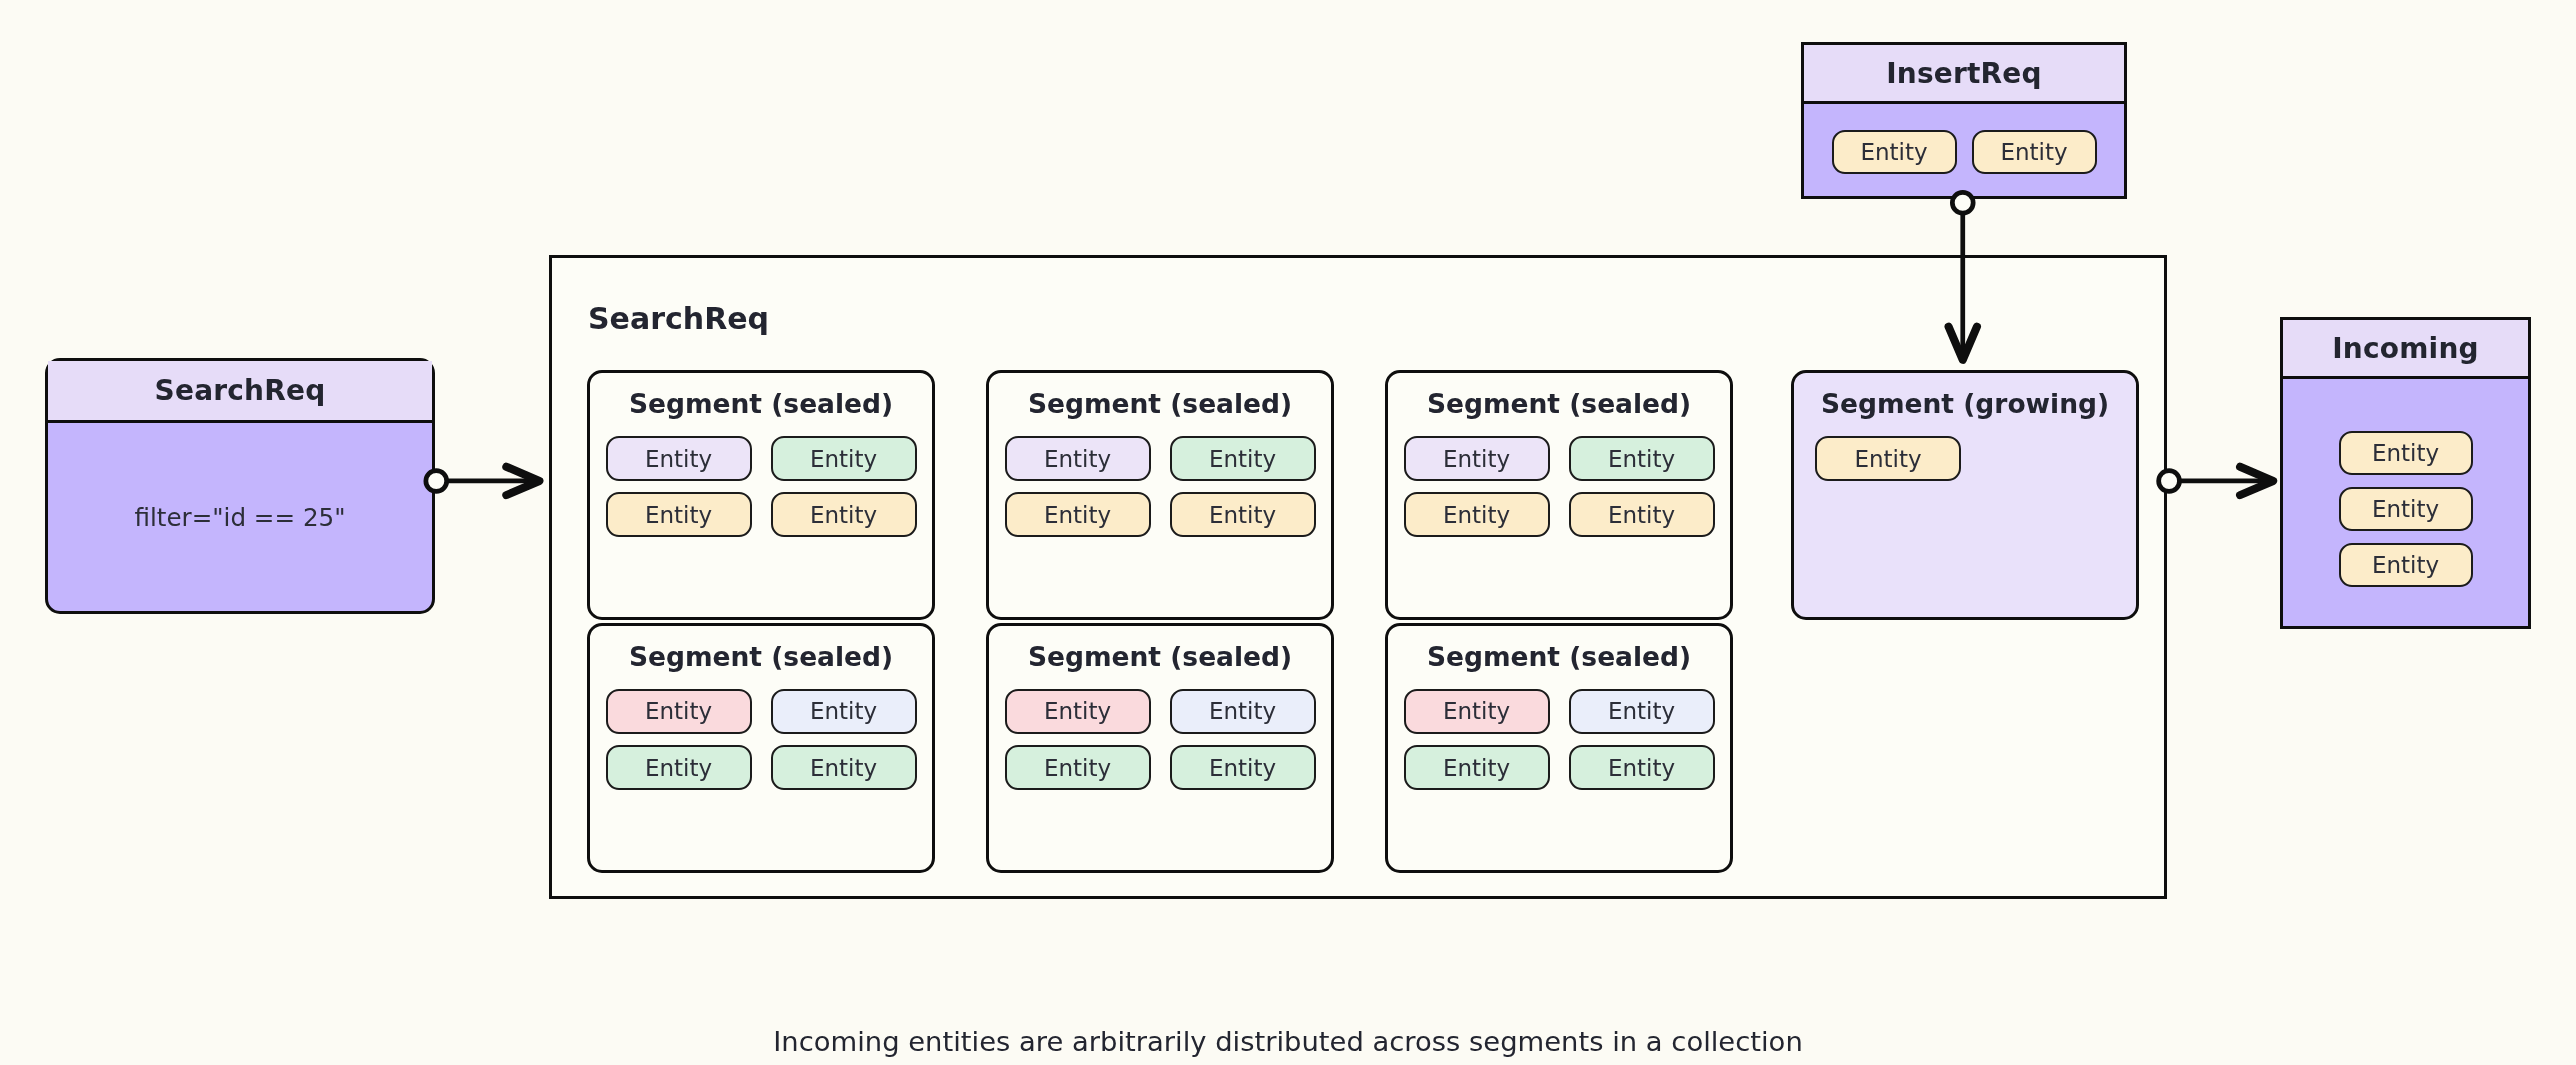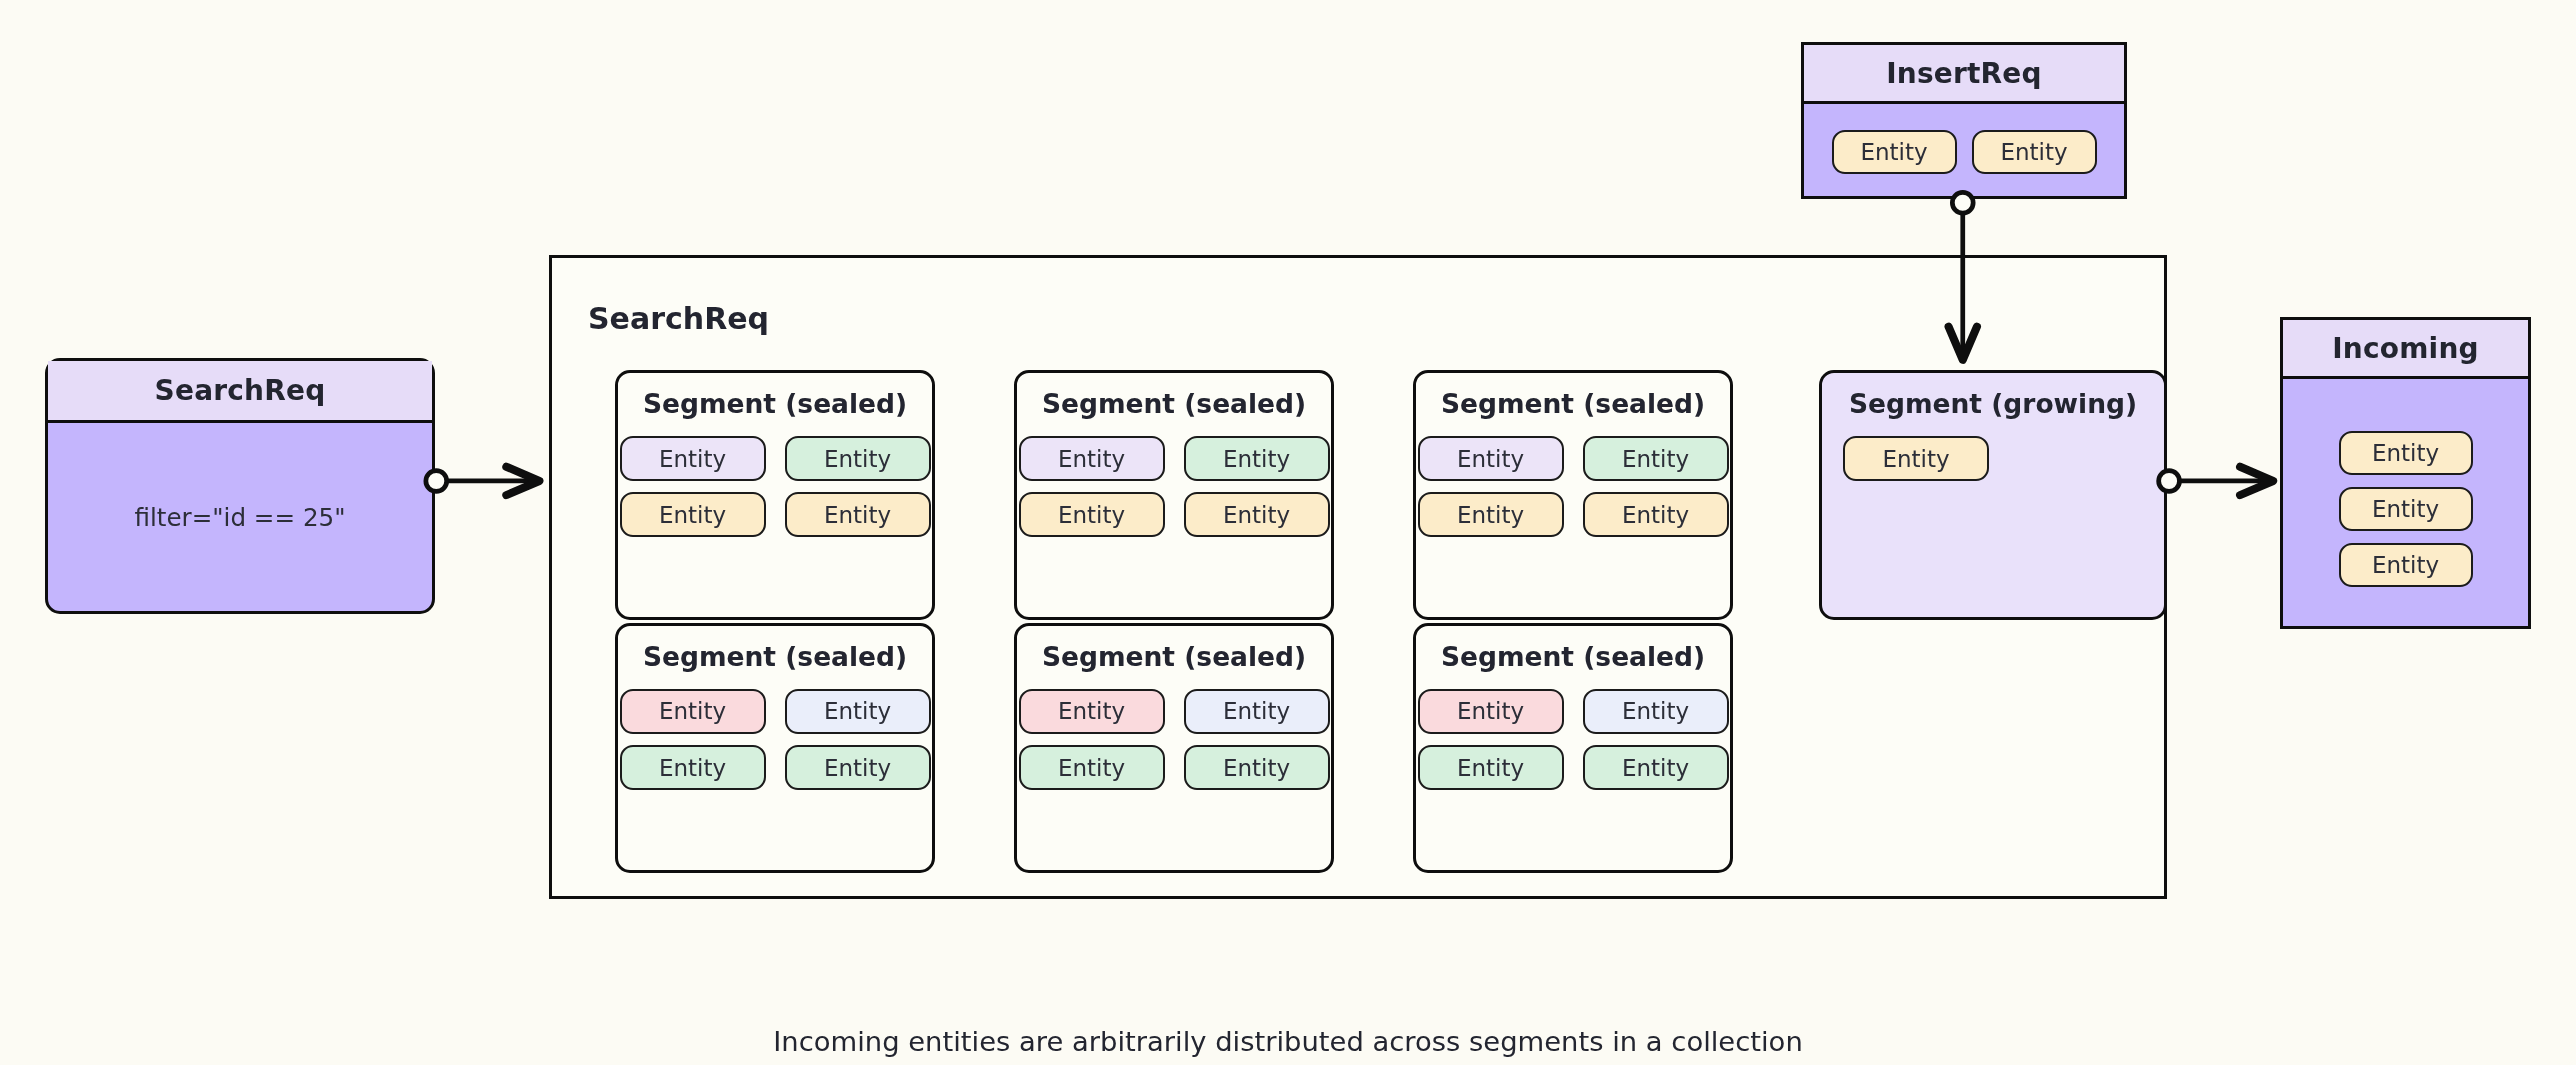--- a/index.html
+++ b/index.html
@@ -100,21 +100,20 @@
   
   .segment {
     box-sizing: border-box;
     border: 3.8px solid #0e0e0e;
     border-radius: 15px;
     background: #fdfdf7;
     padding: 15px 21px 19px 21px;
     display: flex;
     flex-direction: column;
     align-items: center;
-    margin-left: 28px;
   }
   .segment.growing {
     background: #e9e1fa;
   }
   .segment-title {
     font-size: 26.5px;
     font-weight: 700;
     color: #232530;
     margin-bottom: 17px;
     white-space: nowrap;

